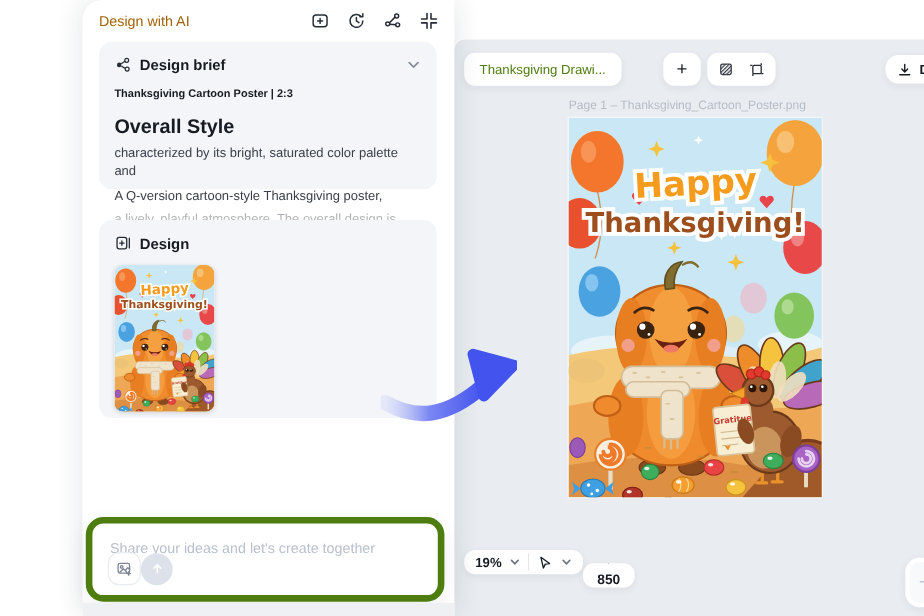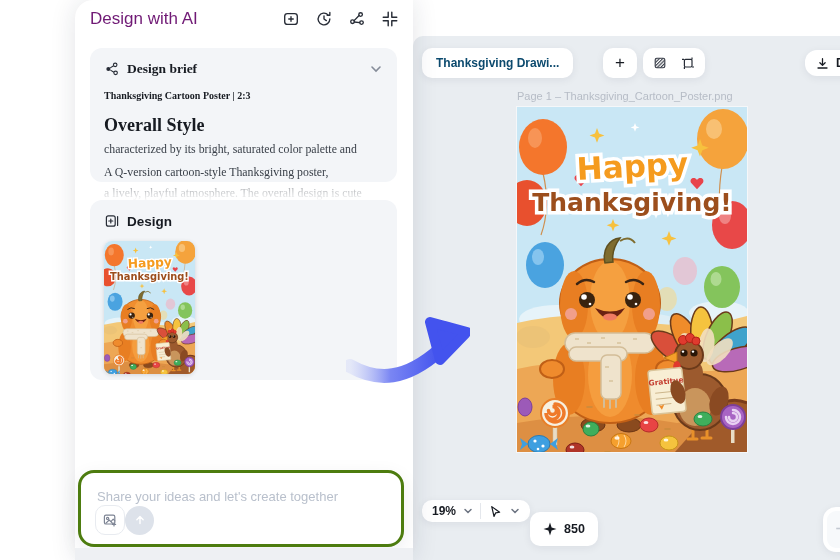--- a/index.html
+++ b/index.html
@@ -6,66 +6,66 @@
   html,body { width:840px; height:560px; overflow:hidden; background:#ffffff;
               font-family:"Liberation Sans", sans-serif; }
   .stage { position:relative; width:840px; height:560px; }
 
   
   .canvas { position:absolute; left:413px; top:36px; width:427px; height:524px;
             background:#e9edf1; border-top-left-radius:10px; }
   .pill { position:absolute; background:#ffffff; border-radius:10px;
           box-shadow:0 2px 8px rgba(25,35,55,.07); display:flex; align-items:center; }
   .tab-pill { left:9px; top:12px; height:30px; padding:0 14px; font-size:12px;
-              font-weight:bold; color:#0c4a6e; }
+              font-weight:normal; color:#4d7c0f; }
   .plus-pill { left:190px; top:12px; width:34px; height:30px; justify-content:center;
                font-size:17px; color:#171b22; }
   .tools-pill { left:230px; top:12px; width:62px; height:30px; justify-content:center; gap:12px; }
   .dl-pill { left:392px; top:14px; width:60px; height:26px; padding:0 10px; gap:6px;
              font-size:12px; font-weight:bold; color:#171b22; border-radius:12px; }
   .page-caption { position:absolute; left:104px; top:54px; font-size:11px; color:#b6bcc6; }
   .poster-wrap { position:absolute; left:104px; top:71px; width:230px; height:345px;
                  box-shadow:0 0 0 1px rgba(255,255,255,.55); }
   .zoom-pill { left:9px; top:464px; height:22px; padding:0 10px; gap:7px;
                font-size:12px; font-weight:bold; color:#171b22;align-items:center; }
   .zoom-pill .div { width:1px; height:16px; background:#e4e7ec; }
-  .credits-pill { left:117px; top:476px; height:34px; padding:0 13px; gap:7px;
-                  font-size:12.5px; font-weight:bold; color:#171b22; }
+  .credits-pill { left:117px; top:476px; height:22px; padding:0 13px; gap:7px;
+                  font-size:12.5px; font-weight:bold; color:#171b22;flex-direction:column; }
   .corner-plus { left:410px; top:471px; width:36px; height:45px; border-radius:13px;
                  justify-content:center; color:#c3c9d2; font-size:20px; font-weight:normal;
                  border:4px solid #fff; background:#f7f9fb; }
   .chev { color:#6d7482; }
 
   
   .panel { position:absolute; left:75px; top:0; width:338px; height:560px; background:#ffffff;
            border-top-left-radius:18px; box-shadow:0 0 26px rgba(25,35,60,.12); z-index:2; }
   .panel-header { position:absolute; left:15px; right:14px; top:8px; height:22px;
                   display:flex; align-items:center; }
-  .panel-title { font-size:17px; color:#701a75; flex:1; }
+  .panel-title { font-size:13px; color:#a16207; flex:1; }
   .hicons { display:flex; gap:15px; align-items:center; }
   .hicon { width:18px; height:18px; color:#272c36; cursor:pointer; }
 
   .card { position:absolute; left:15px; width:307px; background:#f3f5f8; border-radius:12px;
           padding:13px 14px; }
-  .card-brief { top:48px; height:134px;font-family:Liberation Serif, serif; }
+  .card-brief { top:38px; height:134px; }
   .card-design { top:200px; height:180px; }
   .card-head { display:flex; align-items:center; gap:7px; }
   .card-head .label { font-size:13.5px; font-weight:bold; color:#171b22; flex:1; }
   .cicon { width:16px; height:16px; color:#272c36; }
   .chev-i { width:14px; height:14px; color:#858c99; }
   .brief-title { margin-top:13px; font-size:10px; font-weight:bold; color:#171b22; }
   .brief-sec { margin-top:14px; font-size:18px; font-weight:bold; color:#171b22; }
   .brief-line { margin-top:5px; font-size:11.8px; color:#3a4049; line-height:16px; }
   .brief-fade { -webkit-mask-image:linear-gradient(to bottom, rgba(0,0,0,.5), rgba(0,0,0,0));
                 mask-image:linear-gradient(to bottom, rgba(0,0,0,.5), rgba(0,0,0,0)); }
   .thumb { margin-top:12px; width:91px; height:133px; border-radius:8px; overflow:hidden;
            box-shadow:0 1px 4px rgba(20,30,50,.15); cursor:pointer; }
 
   .composer { position:absolute; left:3px; right:9px; bottom:13px; height:77px; background:#fff;
-              border-radius:16px; border:3px solid #4d7c0f;
+              border-radius:16px; border:6px solid #4d7c0f;
               box-shadow:0 6px 20px rgba(20,30,55,.07); padding:14px 16px 10px; }
   .composer input { width:100%; border:0; outline:none; font-size:13px; color:#30353f;
                     font-family:"Liberation Sans", sans-serif; background:transparent; }
   .composer input::placeholder { color:#b9c0cc; }
   .composer-row { position:absolute; left:14px; right:12px; bottom:9px; height:30px;
                   display:flex; align-items:center; }
   .img-btn { width:30px; height:30px; border:1px solid #e8ebf0; border-radius:10px;
              display:flex; align-items:center; justify-content:center; color:#7d8494;
              background:#fff; cursor:pointer; }
   .uses { flex:1; text-align:right; font-size:12px; color:#a9b0bc; padding-right:10px; }

